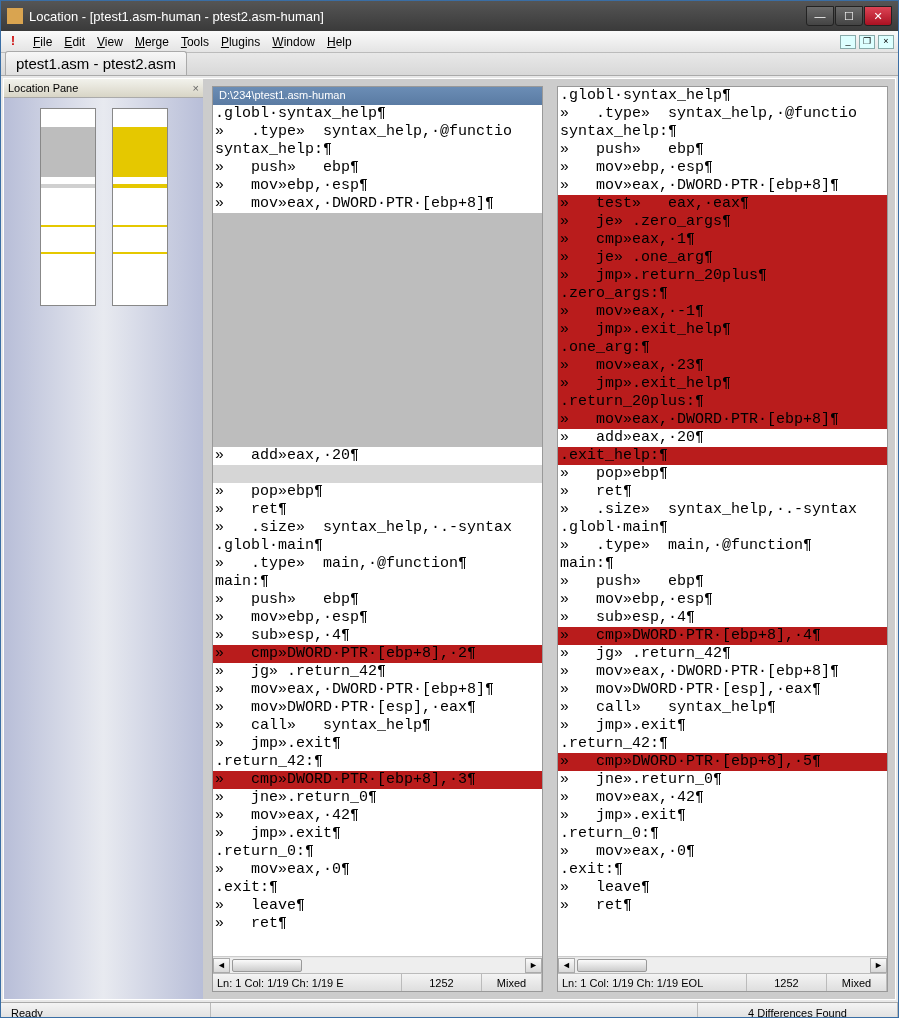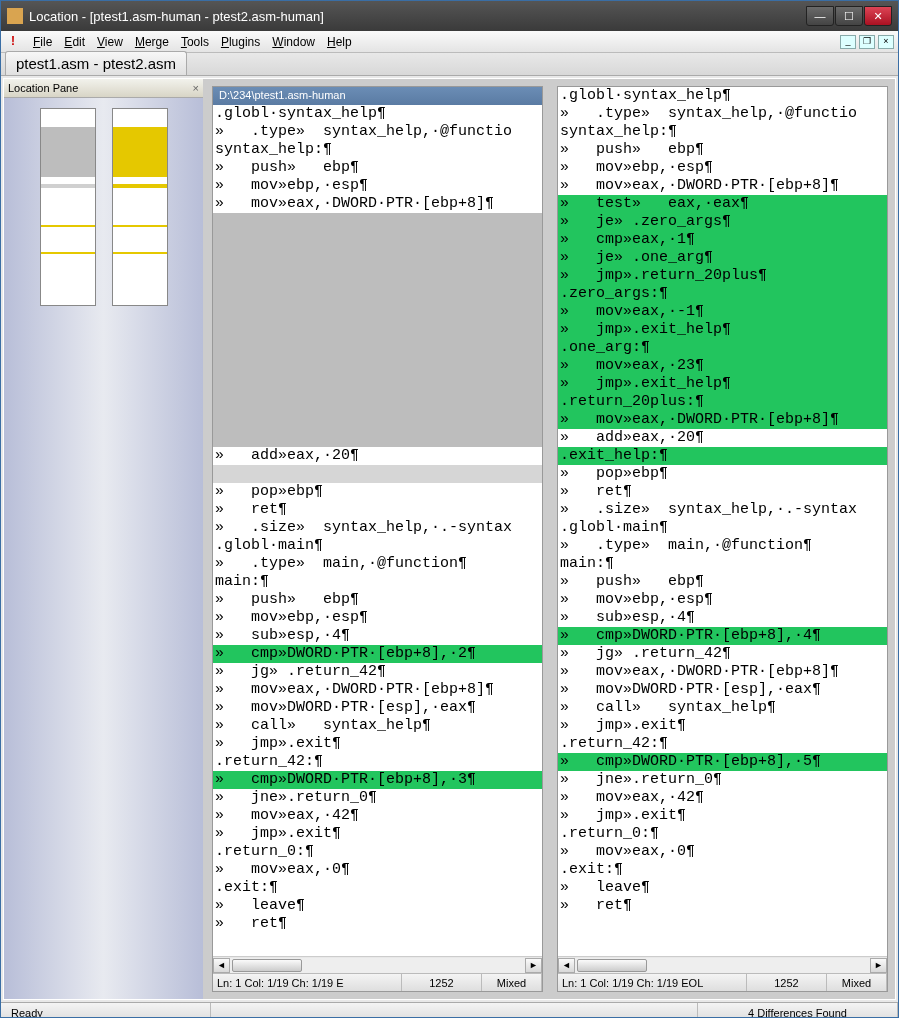--- a/index.html
+++ b/index.html
@@ -28,21 +28,21 @@
 .band.gray { background:#bdbdbd; }
 .band.yellow { background:#e5c800; }
 .band.ygray { background:#d0d0d0; }
 .band.line { height:2px; background:#e5c800; }
 .compare-area { flex:1; display:flex; flex-direction:column; }
 .panes { flex:1; display:flex; }
 .pane { flex:1; display:flex; flex-direction:column; border:1px solid #999; margin:7px; background:#fff; min-width:0;}
 .pane-header { height:18px; background: linear-gradient(#6b8db5,#5a7ba3); color:#fff; font-size:11px; padding:2px 6px; white-space:nowrap; overflow:hidden;}
 .code { flex:1; overflow:hidden; font-family: Consolas, "Courier New", monospace; font-size:15px; line-height:18px; white-space:pre; }
 .code .ln { height:18px; padding-left:2px; overflow:hidden; }
-.ln.diff { background:#22c55e; }
+.ln.diff { background:#b91c1c; }
 .ln.gap { background:#bdbdbd; }
 .ln.gaplt { background:#d6d6d6; }
 .hscroll { height:17px; background:#e8e8e8; border-top:1px solid #ccc; display:flex; align-items:center;}
 .hscroll .arrow { width:17px; height:15px; background:linear-gradient(#fafafa,#d8d8d8); border:1px solid #aaa; text-align:center; font-size:9px; line-height:13px;}
 .hscroll .track { flex:1; height:15px; background:#eee; position:relative;}
 .hscroll .thumb { position:absolute; left:2px; width:70px; height:13px; top:1px; background:linear-gradient(#fafafa,#ccc); border:1px solid #999; border-radius:2px;}
 .pane-status { height:18px; background:linear-gradient(#f4f4f4,#dedede); border-top:1px solid #bbb; font-size:11px; display:flex; align-items:center;}
 .pane-status .cell { padding:0 4px; border-right:1px solid #bbb; height:100%; display:flex; align-items:center;}
 .statusbar { height:20px; background:linear-gradient(#f4f4f4,#dcdcdc); border-top:1px solid #aaa; display:flex; align-items:center; font-size:11px;}
 .statusbar .cell { padding:0 10px; border-right:1px solid #bbb; height:100%; display:flex; align-items:center;}

